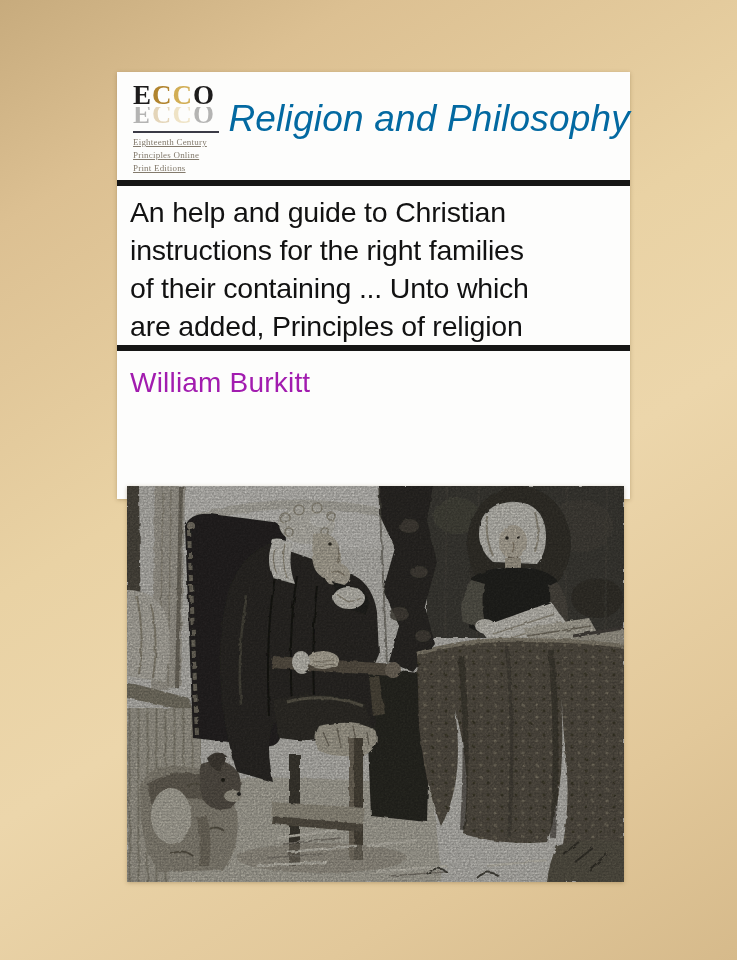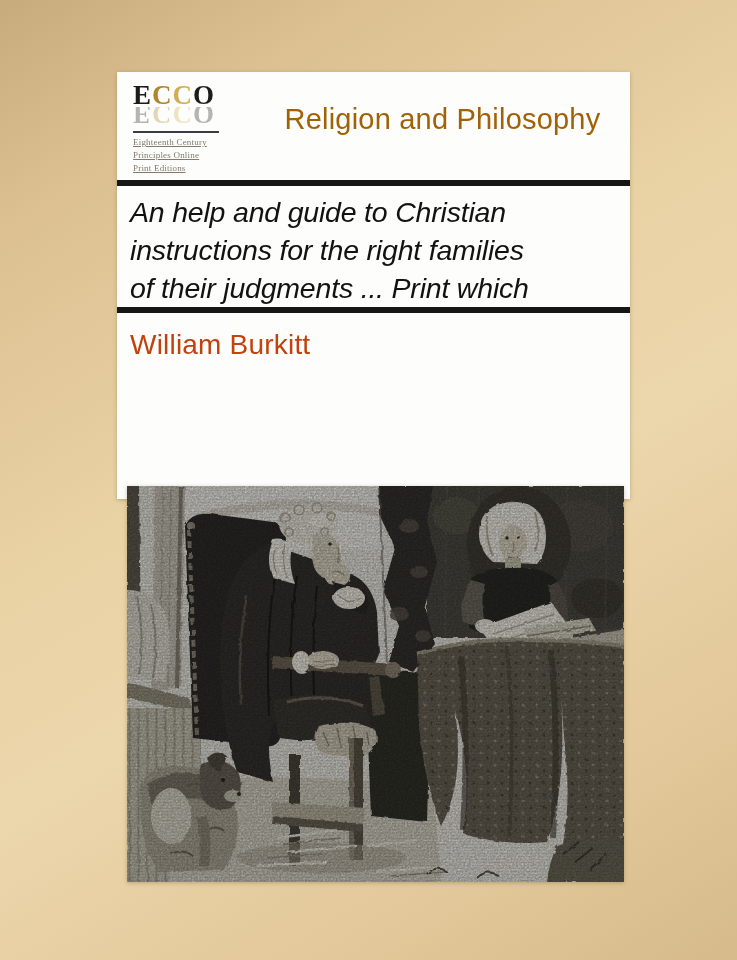--- a/index.html
+++ b/index.html
@@ -23,27 +23,27 @@
   .brand span:nth-child(3){color:#d2ae55;}
   .brand span:nth-child(4){color:#1d1c1c;}
   .brand-reflection{transform:scaleY(-1);opacity:.32;filter:blur(.4px);
          height:20px;overflow:hidden;margin-top:-2px;}
   .logo-rule{width:86px;height:2px;background:#3b3b46;margin:4px 0 3px;}
   .tagline{font-family:"Liberation Serif","DejaVu Serif",serif;
          font-size:9px;color:#837a6c;line-height:1.45;letter-spacing:.2px;text-decoration:underline;}
   .category{
     flex:1;display:flex;align-items:center;justify-content:center;
     position:relative;top:-7px;padding-left:6px;
-    font-size:29px;color:#a16207;letter-spacing:.2px;white-space:nowrap;
+    font-size:37px;color:#0369a1;letter-spacing:.2px;white-space:nowrap;font-style:italic;
   }
   .rule{height:6px;background:#161616;}
-  .title-block{padding:7px 8px 0 13px;font-style:italic;}
+  .title-block{padding:7px 8px 0 13px;}
   .title-line{font-size:28.5px;line-height:38px;color:#121212;white-space:nowrap;letter-spacing:-.2px;}
   .author-block{padding:16px 8px 0 13px;}
-  .author{font-size:28px;color:#c2410c;letter-spacing:.2px;}
+  .author{font-size:28px;color:#a21caf;letter-spacing:.2px;}
   .illustration{
     position:absolute;left:127px;top:486px;width:497px;height:396px;
     box-shadow:0 1px 4px rgba(108,82,40,.35);background:#e7e5de;
   }
   .illustration svg{display:block;width:497px;height:396px;}
 </style>
 </head>
 <body>
 
 <div class="card">
@@ -59,21 +59,22 @@
       </div>
     </div>
     <div class="category">Religion and Philosophy</div>
   </div>
 
   <div class="rule"></div>
 
   <div class="title-block">
     <div class="title-line">An help and guide to Christian</div>
     <div class="title-line">instructions for the right families</div>
-    <div class="title-line">of their judgments ... Print which</div>
+    <div class="title-line">of their containing ... Unto which</div>
+    <div class="title-line">are added, Principles of religion</div>
   </div>
 
   <div class="rule"></div>
 
   <div class="author-block">
     <div class="author">William Burkitt</div>
   </div>
 </div>
 
 <div class="illustration" role="img" aria-label="Engraved frontispiece: an elderly man in a dark robe seated in a high-backed chair resting his chin on his hand, facing a woman in a white cap reading a paper at a carpet-covered table, with a shaggy dog on the floor">

